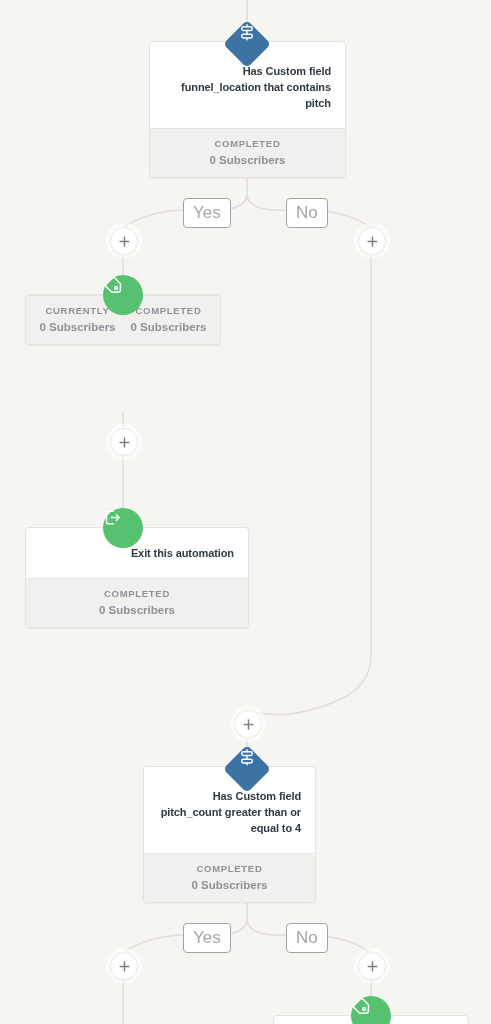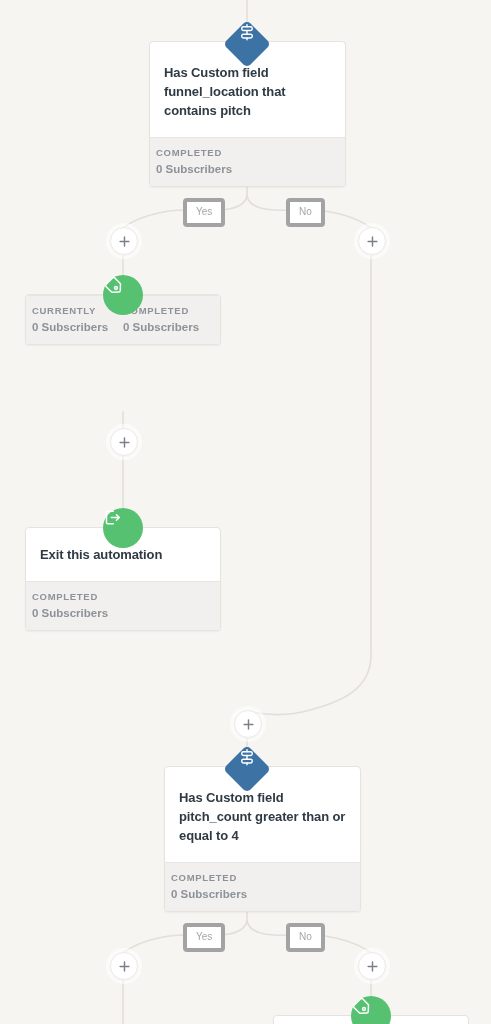--- a/index.html
+++ b/index.html
@@ -35,38 +35,39 @@
     position: absolute;
     box-sizing: border-box;
     background: #ffffff;
     border: 1px solid #e6e3df;
     border-radius: 4px;
     box-shadow: 0 1px 2px rgba(0,0,0,0.045);
     overflow: hidden;
   }
   .node-body {
     padding: 22px 14px 16px 14px;
-    text-align: left;
-    font-size: 13px;
+    text-align: right;
+    font-size: 11px;
     font-weight: bold;
     color: #2f3a44;
     line-height: 1.45;
     letter-spacing: -0.1px;
   }
   .node-body.single {
     padding: 18px 14px 16px 14px;
   }
   .node-footer {
     background: #f1f0ee;
     border-top: 1px solid #e8e6e2;
     padding: 9px 6px 11px 6px;
     display: flex;
   }
   .stat {
     flex: 1 1 0;
+    text-align: center;
   }
   .stat-label {
     font-size: 9.5px;
     font-weight: bold;
     letter-spacing: 0.7px;
     color: #8d9299;
     text-transform: uppercase;
     margin-bottom: 5px;
   }
   .stat-value {
@@ -114,23 +115,23 @@
     justify-content: center;
     z-index: 6;
     cursor: pointer;
   }
   .plus svg { display: block; }
 
   
   .branch-label {
     position: absolute;
     background: #ffffff;
-    border: 4px solid #a3a3a3;
+    border: 1px solid #a3a3a3;
     border-radius: 4px;
-    font-size: 10px;
+    font-size: 17px;
     color: #a3a7ab;
     padding: 5px 9px 6px 9px;
     z-index: 4;
     line-height: 1;
   }
 </style>
 </head>
 <body>
 
 <div id="canvas">
@@ -226,21 +227,21 @@
     </div>
   </div>
 
   <div class="plus" style="left:110px; top:428px;">
     <svg width="11" height="11" viewBox="0 0 12 12" stroke="#7b8088" stroke-width="1.6" stroke-linecap="round">
       <line x1="6" y1="1.2" x2="6" y2="10.8"></line>
         <line x1="1.2" y1="6" x2="10.8" y2="6"></line>
     </svg>
   </div>
 
-  <div class="node" style="left:25px; top:527px; width:196px;">
+  <div class="node" style="left:25px; top:527px; width:224px;">
     <div class="node-body single">Exit this automation</div>
     <div class="node-footer">
       <div class="stat">
         <div class="stat-label">COMPLETED</div>
         <div class="stat-value">0 Subscribers</div>
       </div>
     </div>
   </div>
   <div class="badge-wrap" style="left:103px; top:508px;">
     <div class="badge-circle">
@@ -252,21 +253,21 @@
     </div>
   </div>
 
   <div class="plus" style="left:234px; top:710px;">
     <svg width="11" height="11" viewBox="0 0 12 12" stroke="#7b8088" stroke-width="1.6" stroke-linecap="round">
       <line x1="6" y1="1.2" x2="6" y2="10.8"></line>
         <line x1="1.2" y1="6" x2="10.8" y2="6"></line>
     </svg>
   </div>
 
-  <div class="node" style="left:164px; top:766px; width:197px;">
+  <div class="node" style="left:143px; top:766px; width:173px;">
     <div class="node-body">Has Custom field pitch_count greater than or equal to 4</div>
     <div class="node-footer">
       <div class="stat">
         <div class="stat-label">COMPLETED</div>
         <div class="stat-value">0 Subscribers</div>
       </div>
     </div>
   </div>
   <div class="badge-wrap" style="left:227px; top:749px;">
     <div class="badge-diamond">

